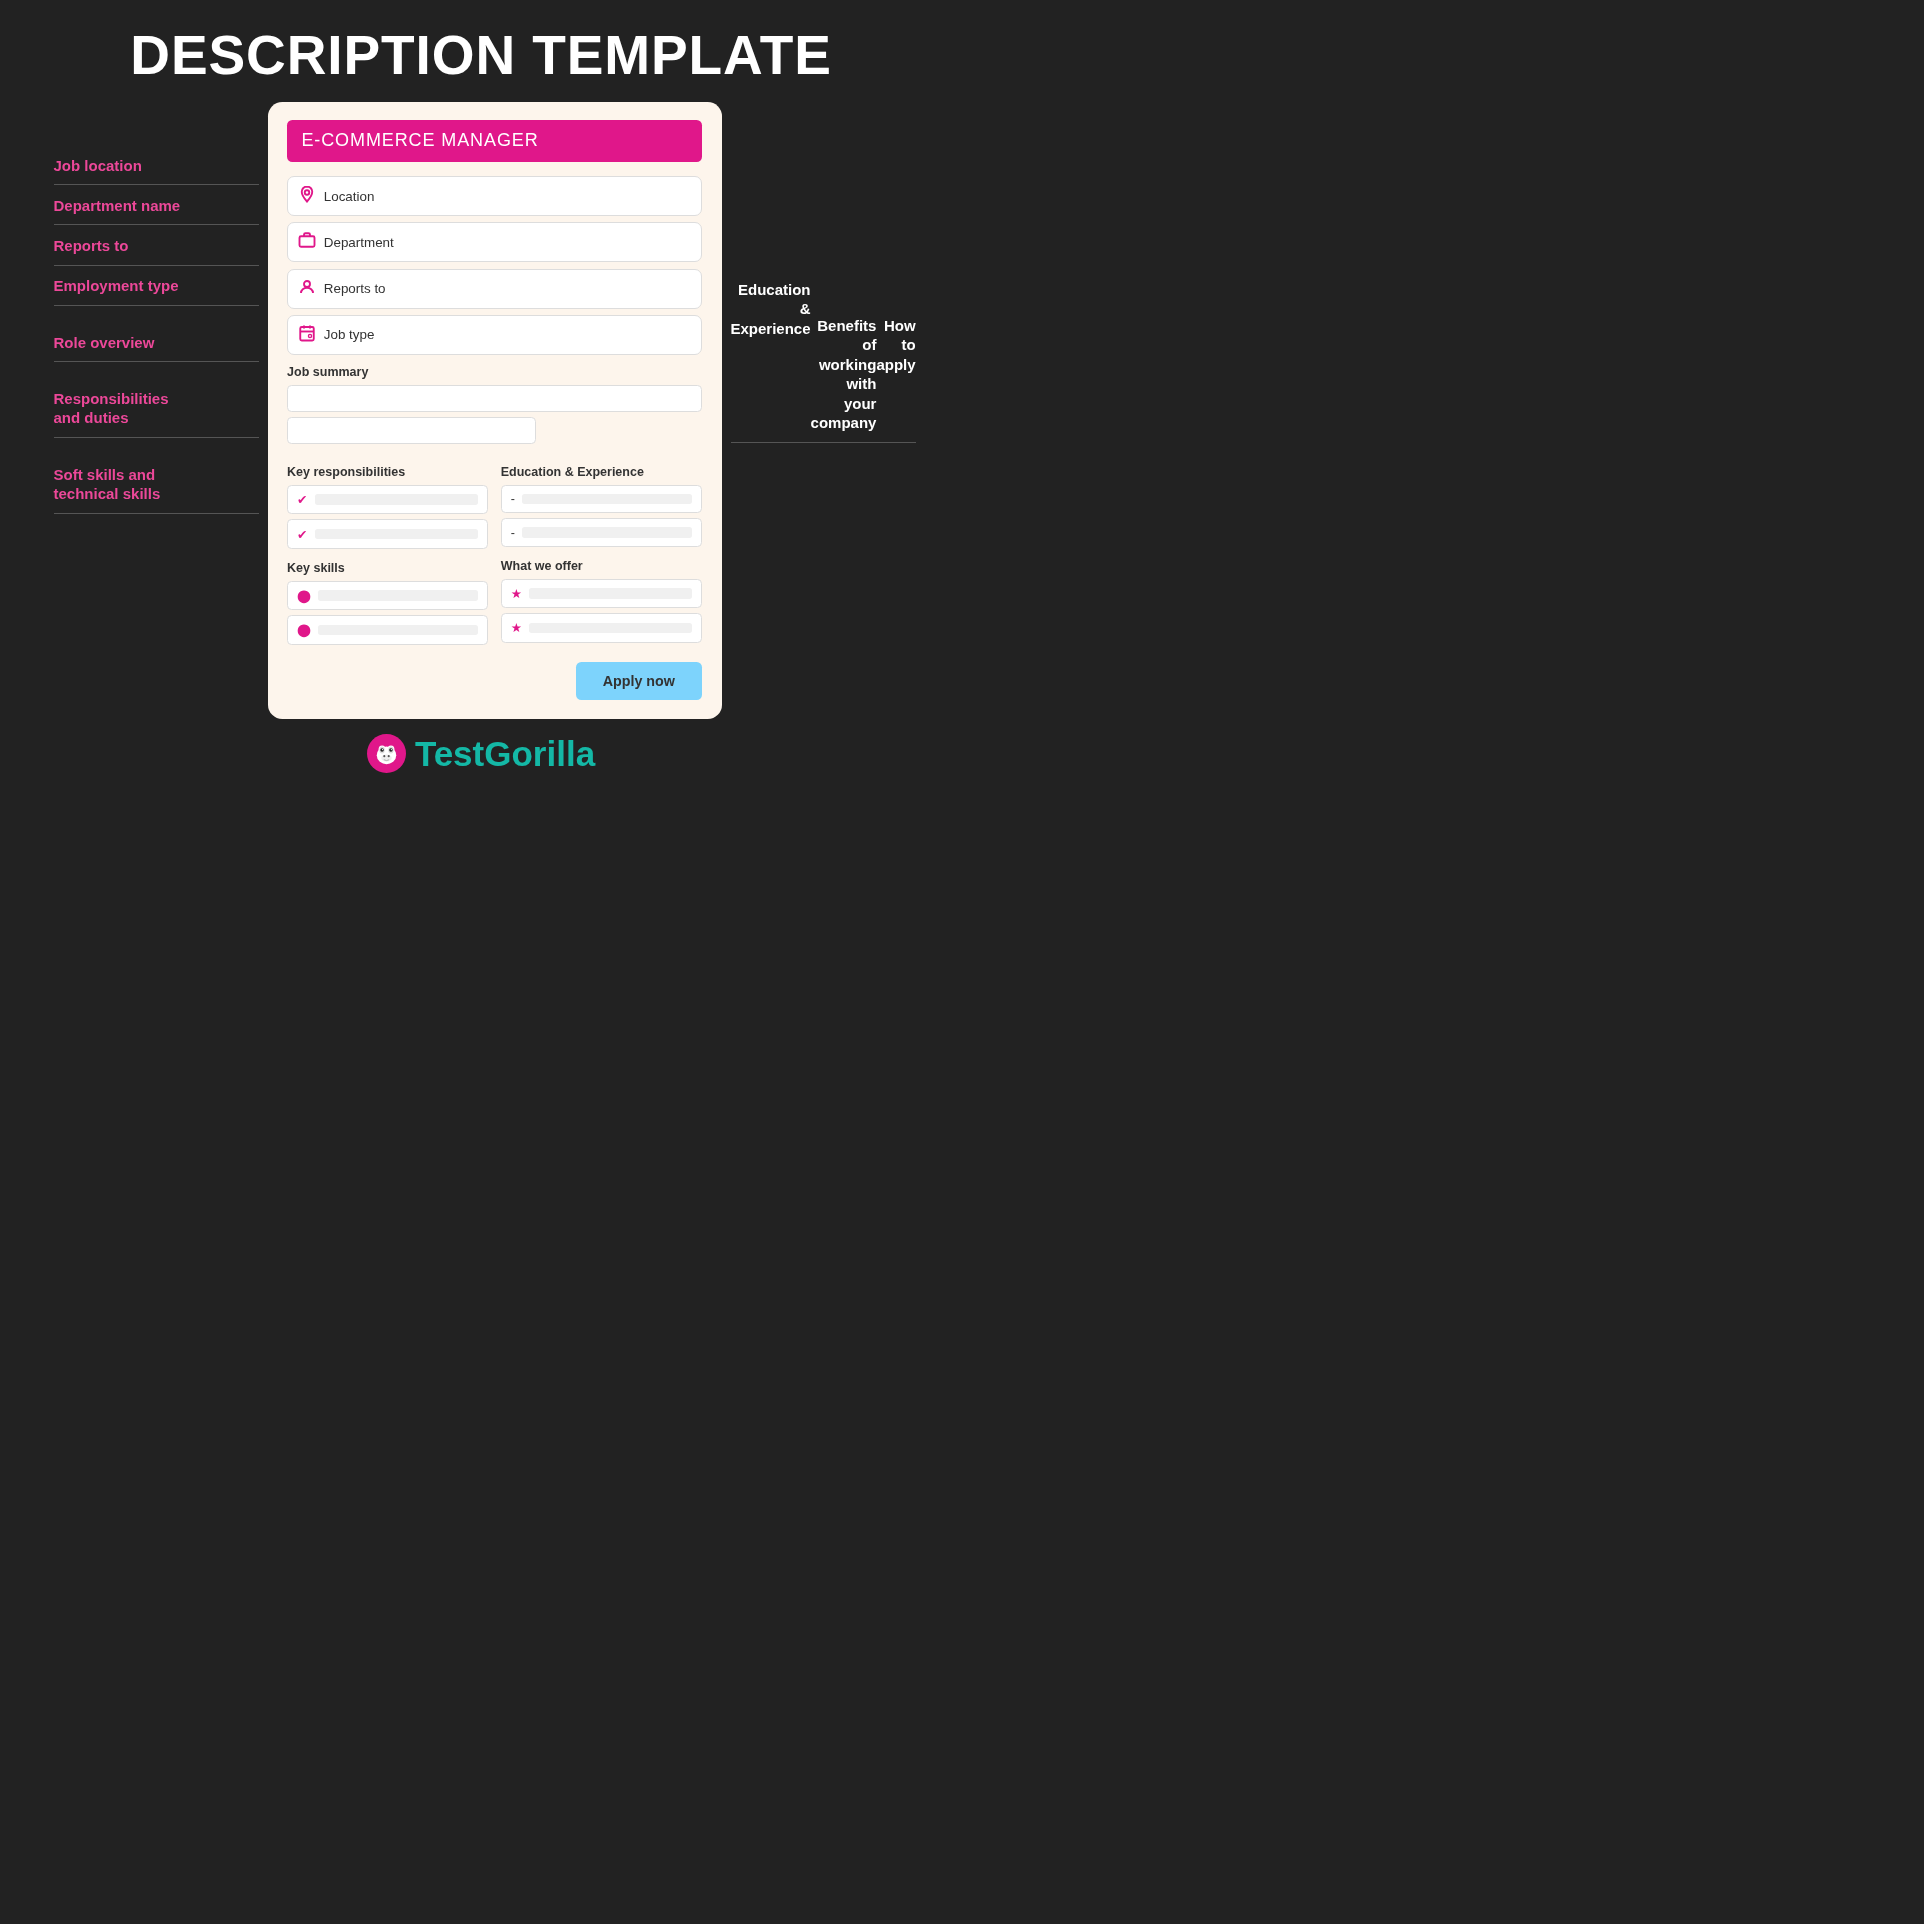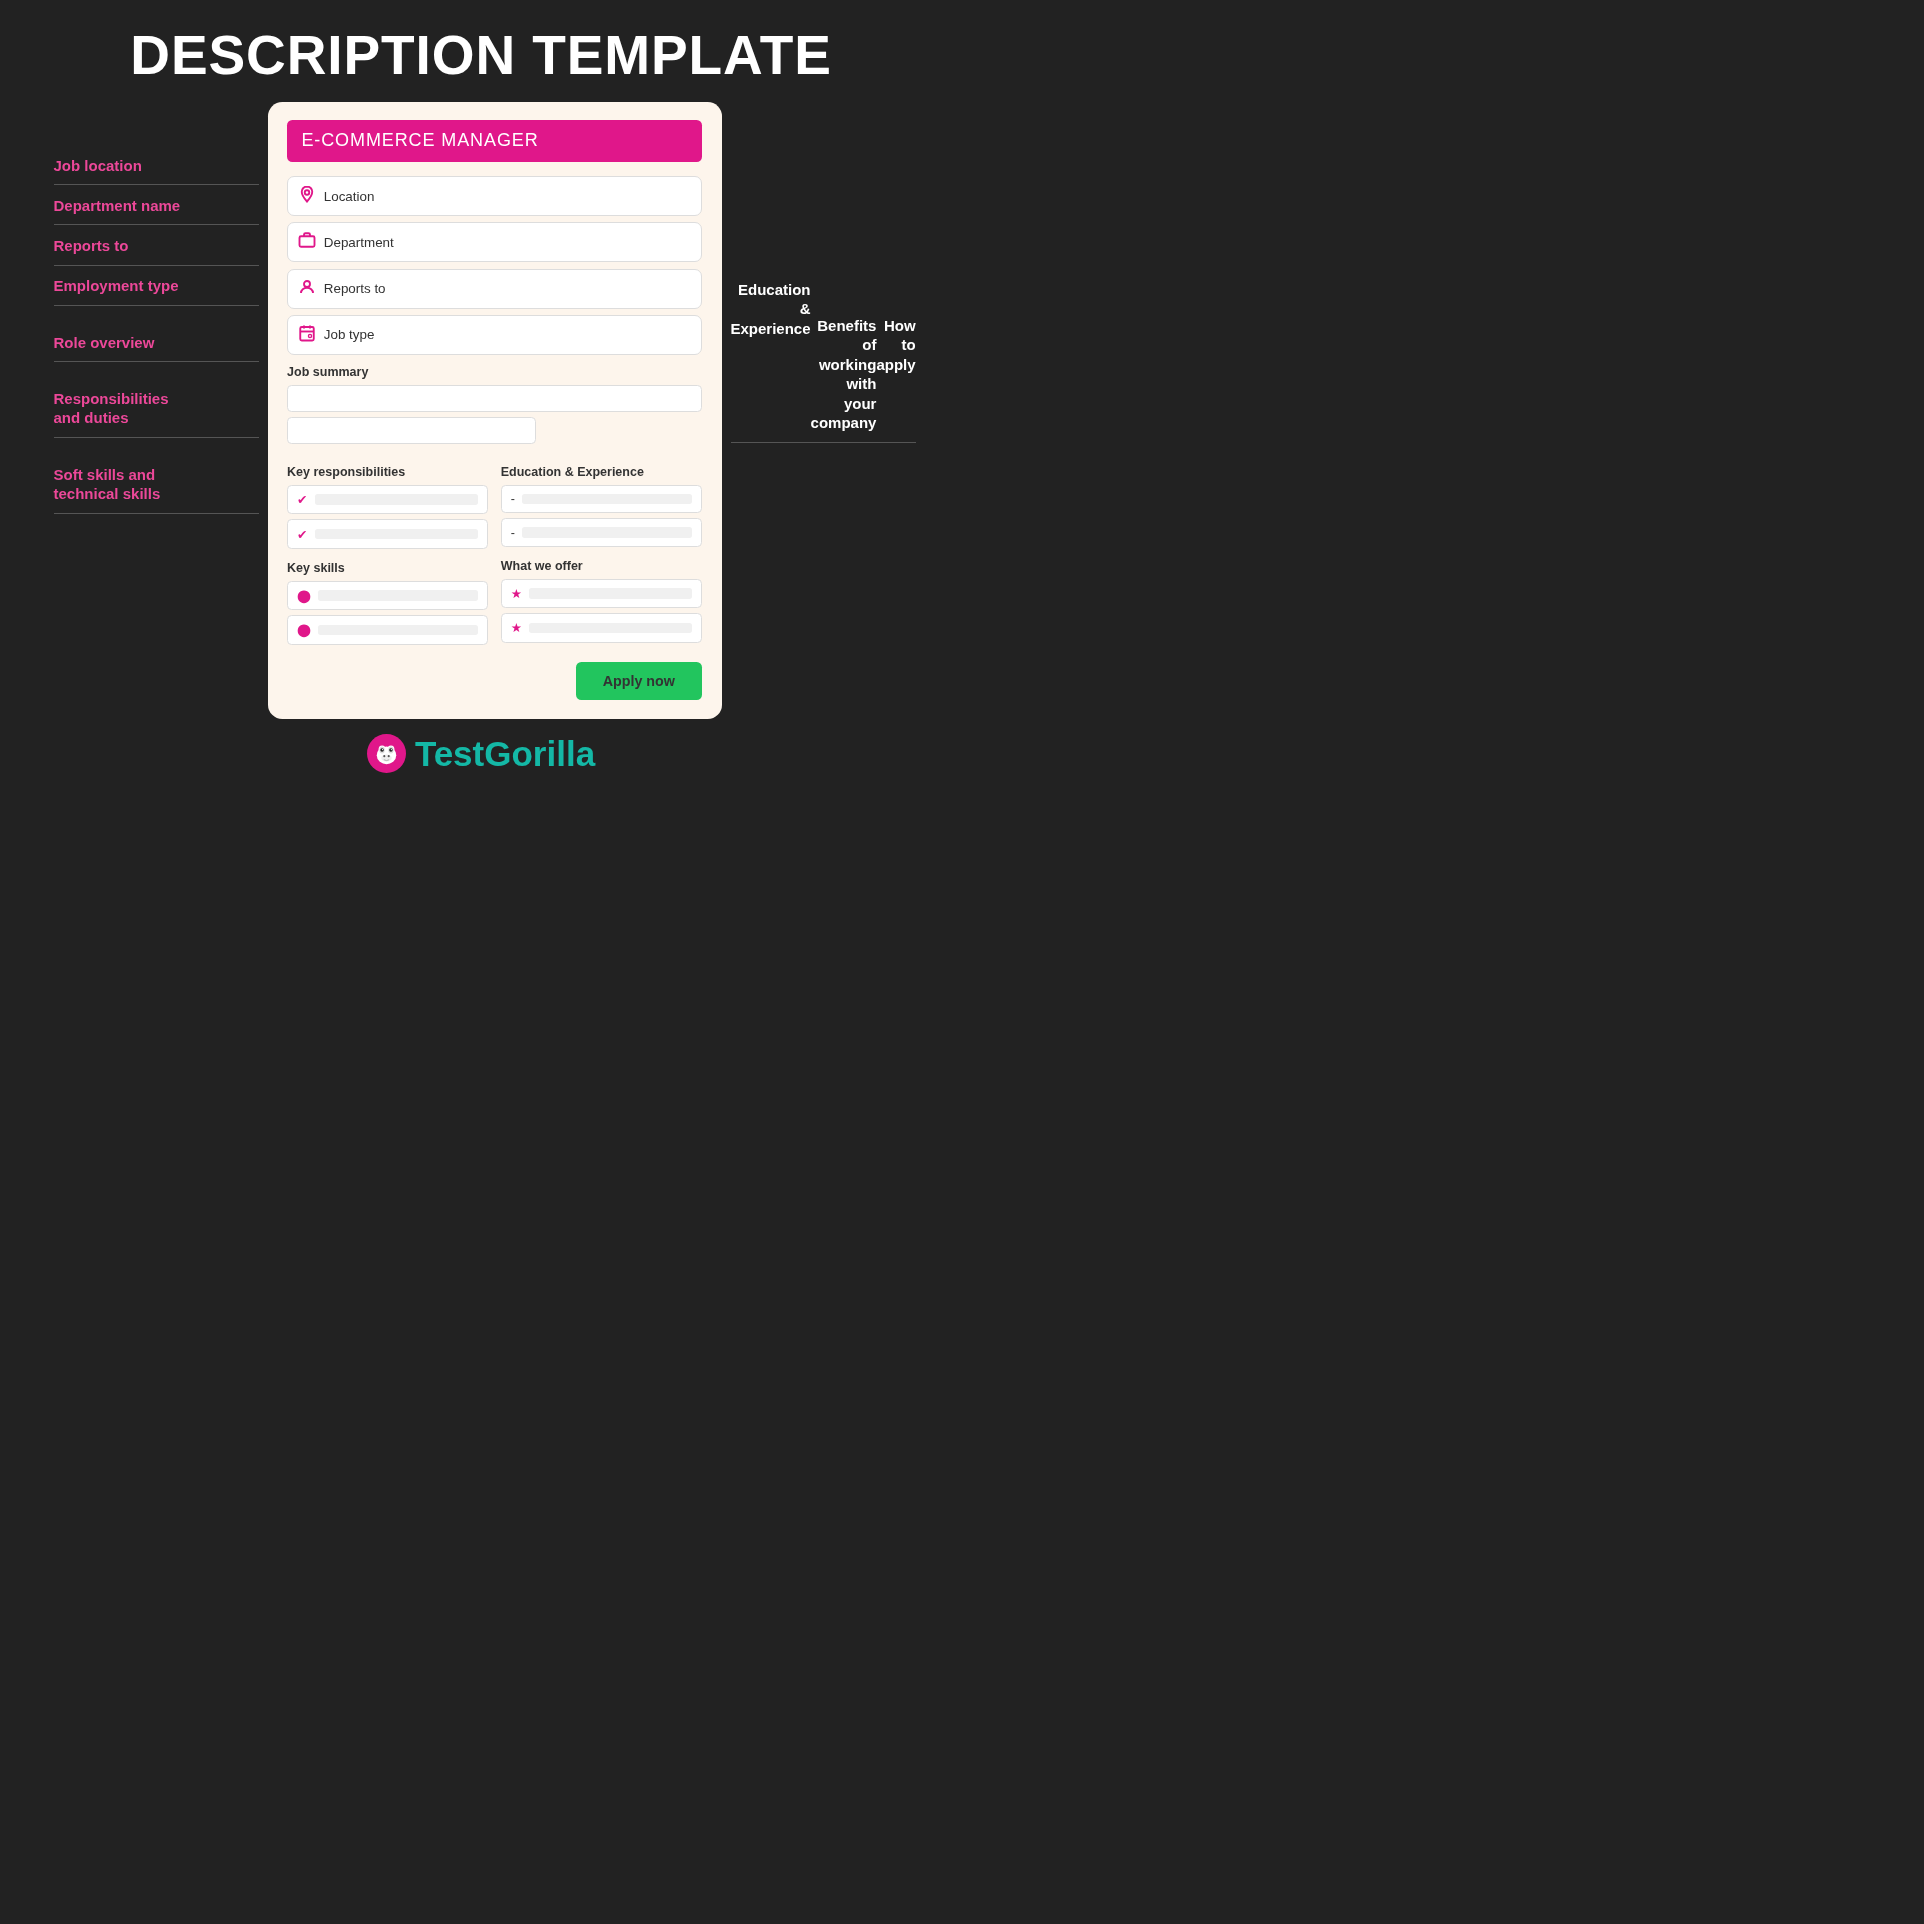--- a/index.html
+++ b/index.html
@@ -182,21 +182,21 @@
     }
 
     
     .apply-btn-row {
       display: flex;
       justify-content: flex-end;
       margin-top: 12.5px;
     }
 
     .apply-btn {
-      background-color: #22c55e;
+      background-color: #7dd3fc;
       border: none;
       border-radius: 5.3px;
       padding: 10.7px 27px;
       font-size: 14.3px;
       font-weight: 700;
       color: #333;
       cursor: pointer;
       font-family: Arial, sans-serif;
     }
 

